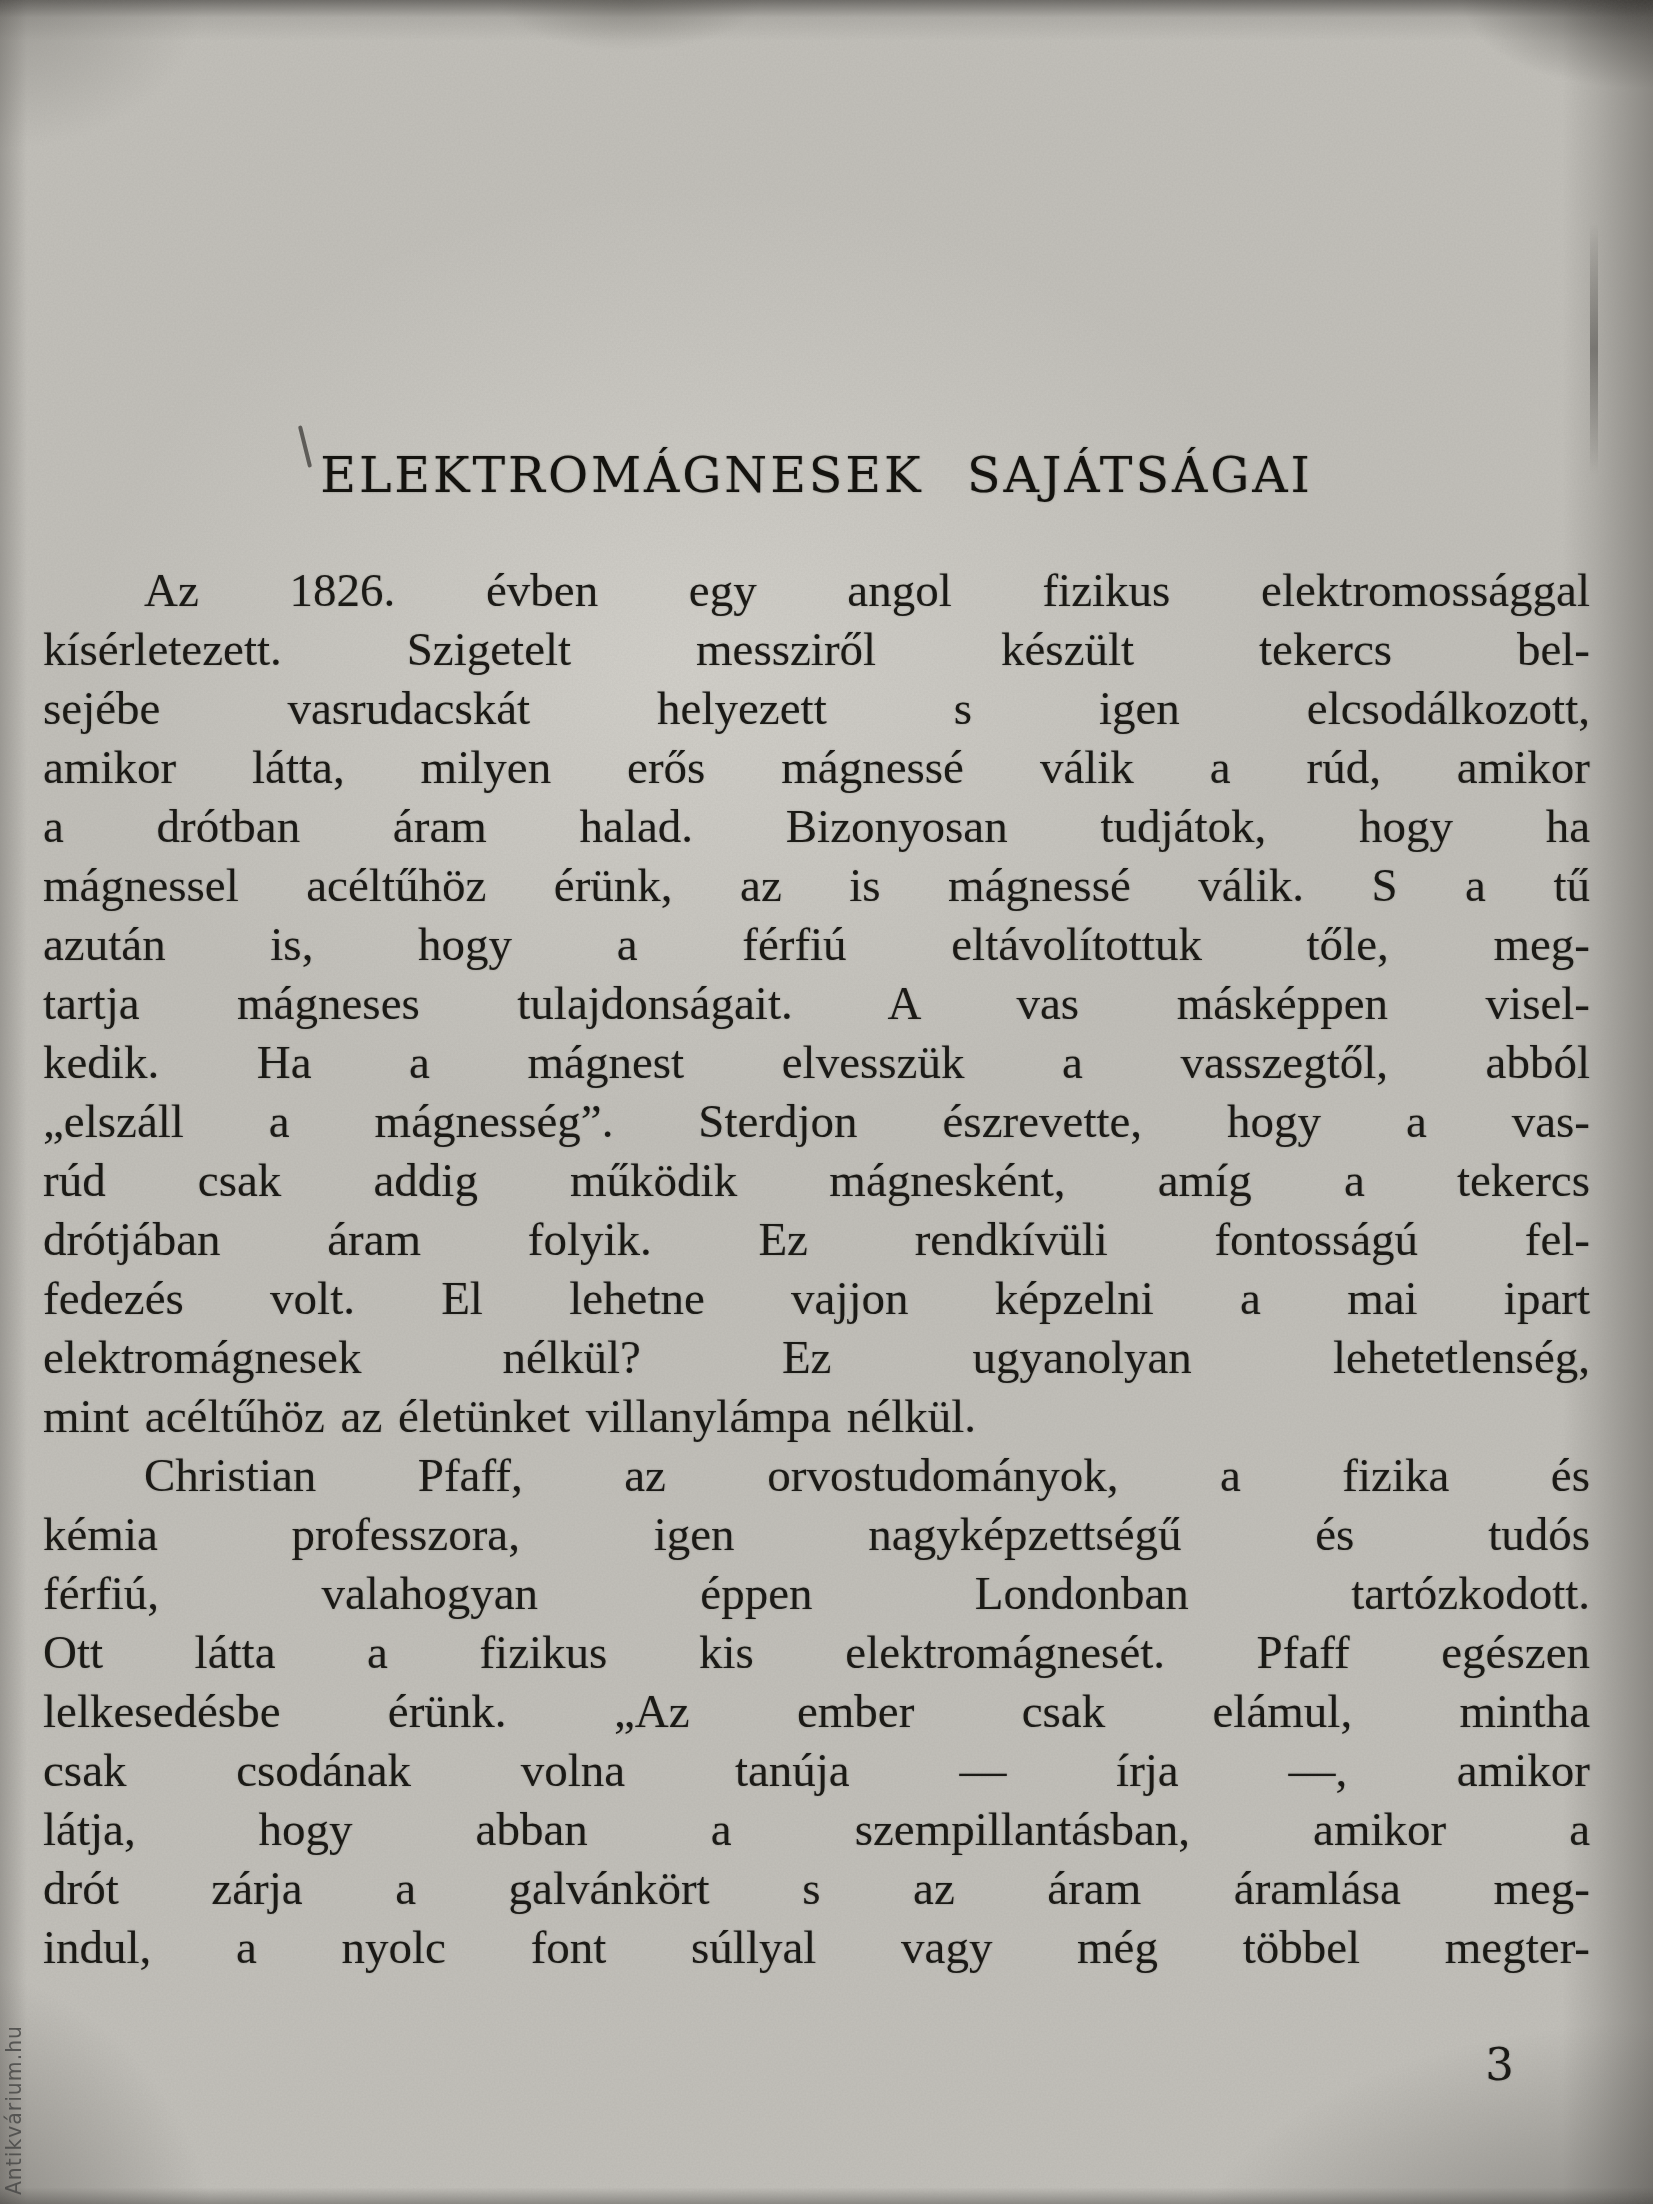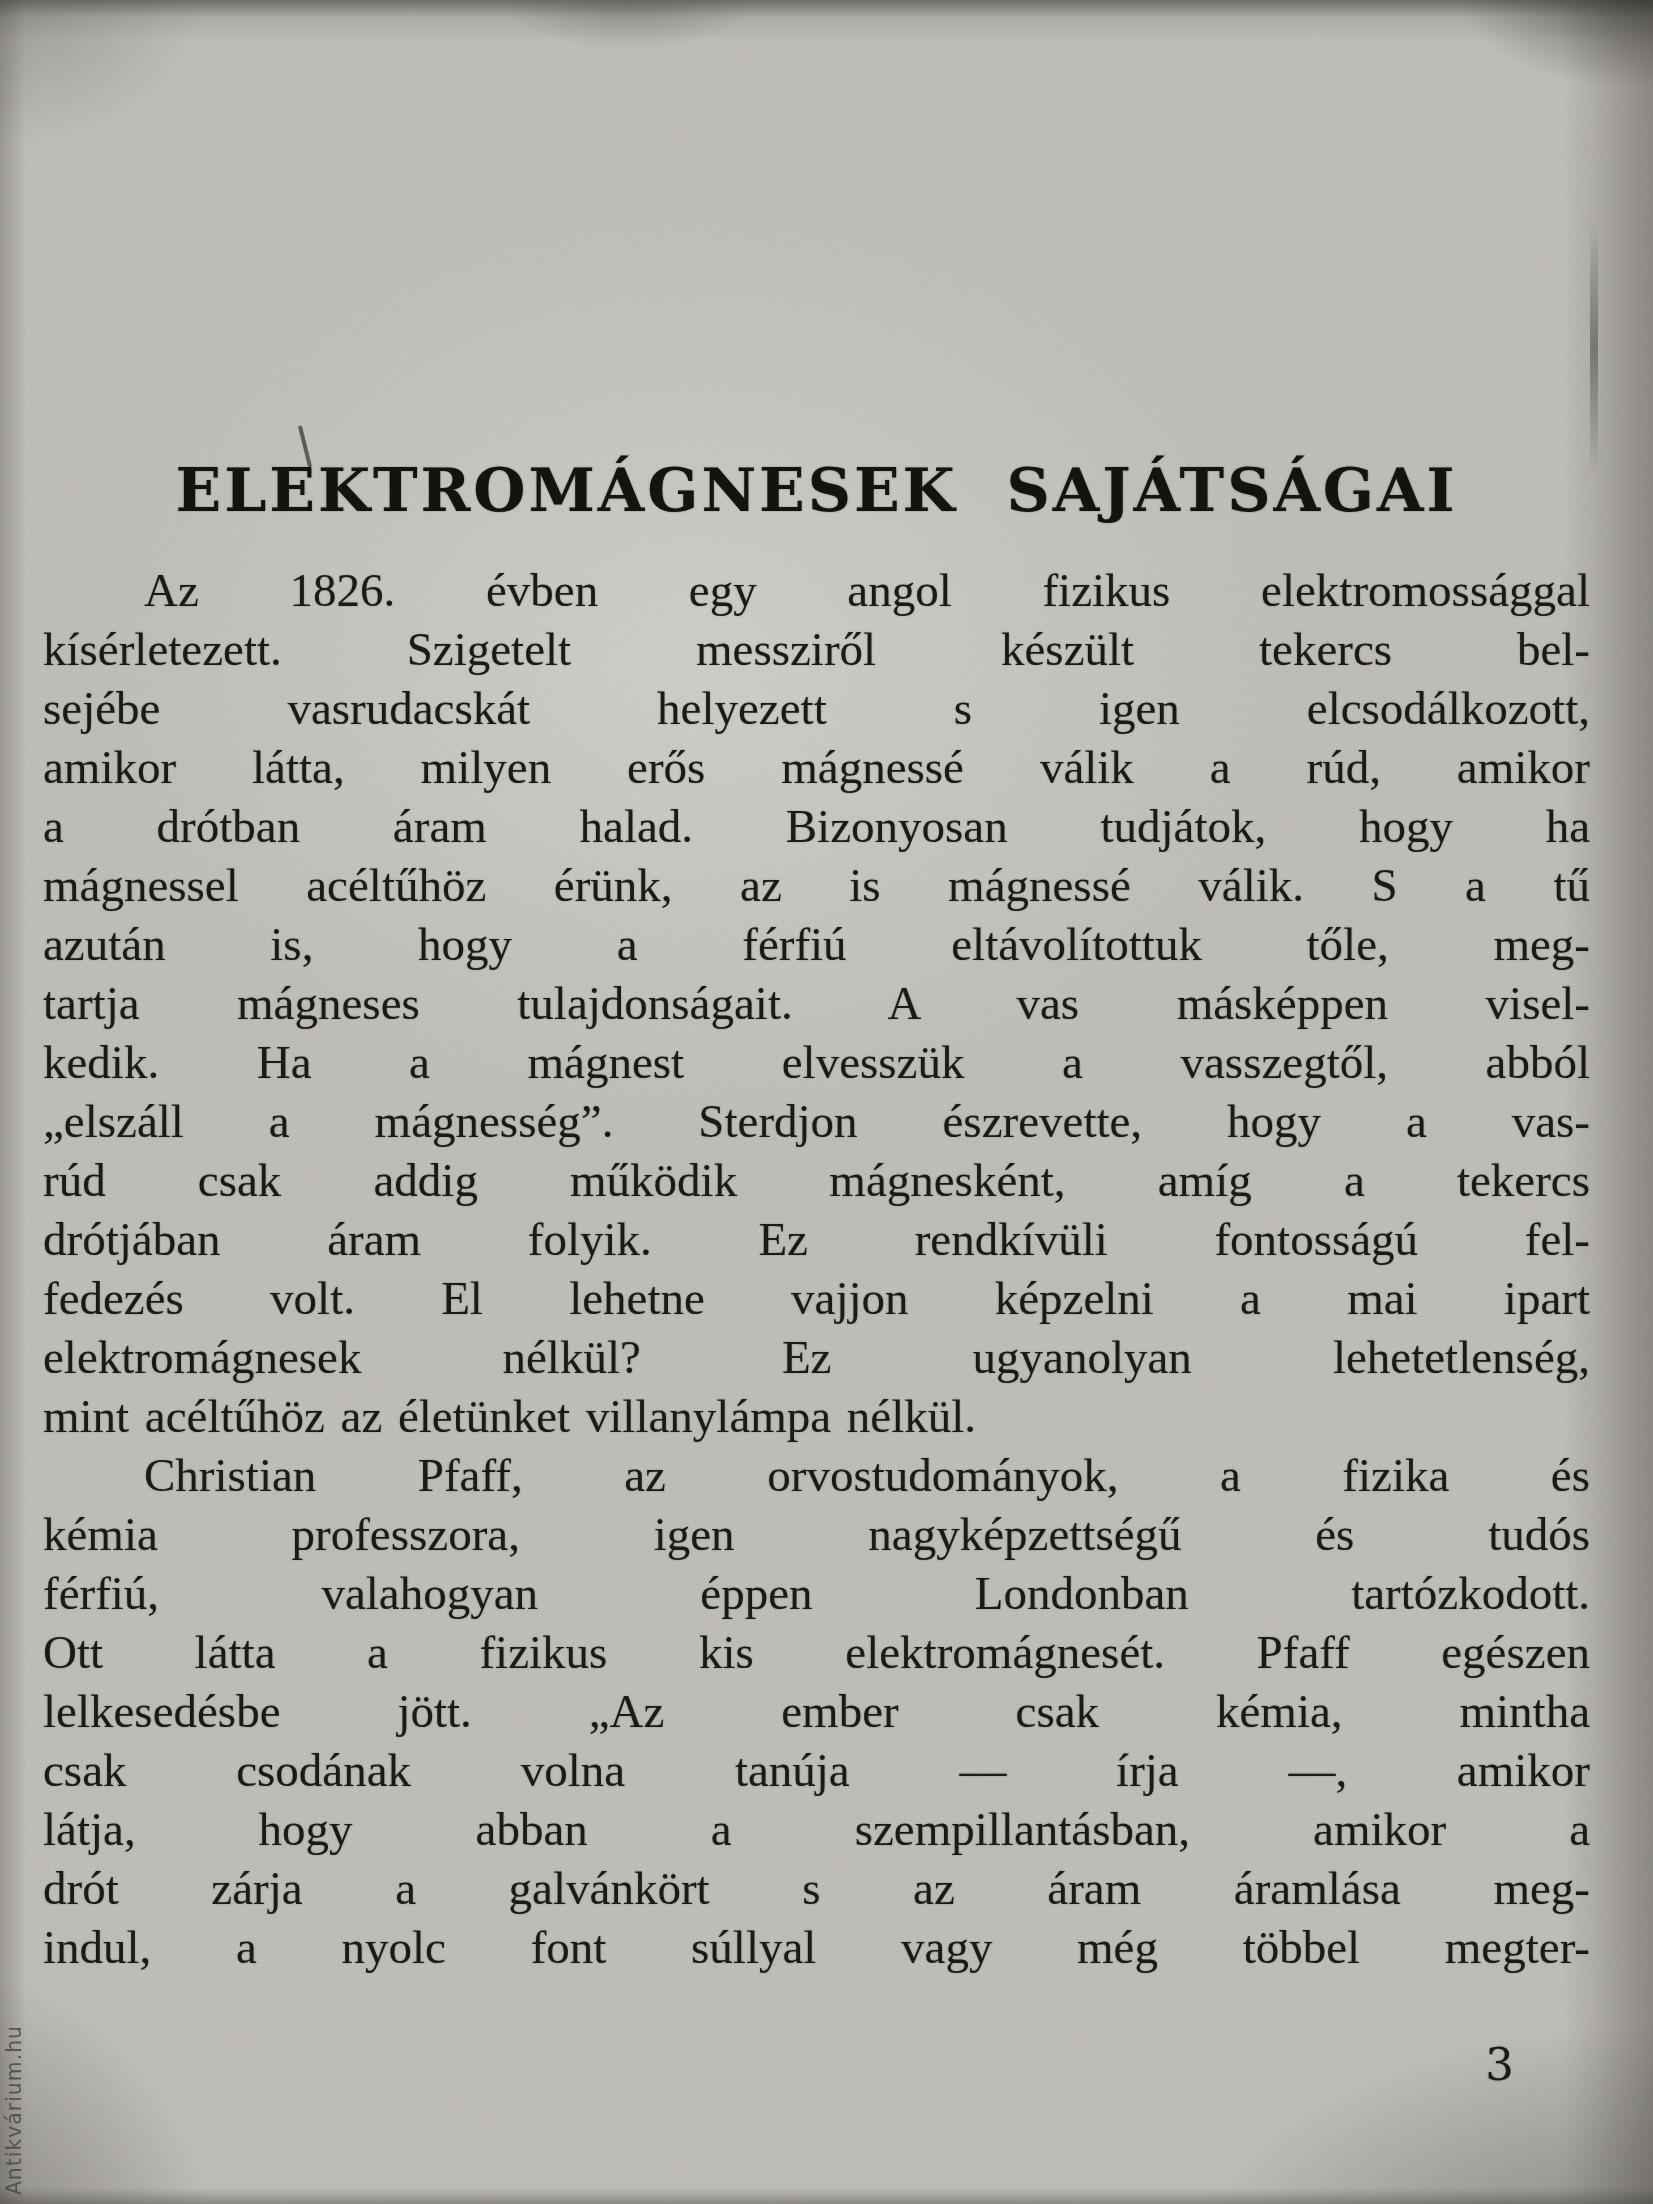--- a/index.html
+++ b/index.html
@@ -39,24 +39,24 @@
     top: 0;
     left: 43px;
     width: 1547px;
     color: #1b1a16;
   }
   .doc-title {
     position: absolute;
     top: 439px;
     left: 0;
     right: 0;
-    margin: 16px;
+    margin: 8px;
     text-align: center;
-    font-size: 60px;
-    font-weight: bold;
+    font-size: 49px;
+    font-weight: normal;
     letter-spacing: 2.9px;
     word-spacing: 25px;
     color: #14130f;
     text-shadow: 0 0 1.9px rgba(20,19,15,0.40);
   }
   .text-block {
     position: absolute;
     top: 561px;
     left: 0;
     width: 1547px;
@@ -151,21 +151,21 @@
           <div class="line">drótjában áram folyik. Ez rendkívüli fontosságú fel-</div>
           <div class="line">fedezés volt. El lehetne vajjon képzelni a mai ipart</div>
           <div class="line">elektromágnesek nélkül? Ez ugyanolyan lehetetlenség,</div>
           <div class="line no-justify">mint acéltűhöz az életünket villanylámpa nélkül.</div>
         </div>
         <div class="paragraph">
           <div class="line">Christian Pfaff, az orvostudományok, a fizika és</div>
           <div class="line">kémia professzora, igen nagyképzettségű és tudós</div>
           <div class="line">férfiú, valahogyan éppen Londonban tartózkodott.</div>
           <div class="line">Ott látta a fizikus kis elektromágnesét. Pfaff egészen</div>
-          <div class="line">lelkesedésbe jött. „Az ember csak kémia, mintha</div>
+          <div class="line">lelkesedésbe érünk. „Az ember csak elámul, mintha</div>
           <div class="line">csak csodának volna tanúja — írja —, amikor</div>
           <div class="line">látja, hogy abban a szempillantásban, amikor a</div>
           <div class="line">drót zárja a galvánkört s az áram áramlása meg-</div>
           <div class="line">indul, a nyolc font súllyal vagy még többel megter-</div>
         </div>
       </div>
 
     <div class="page-number">3</div>
   </div>
 

